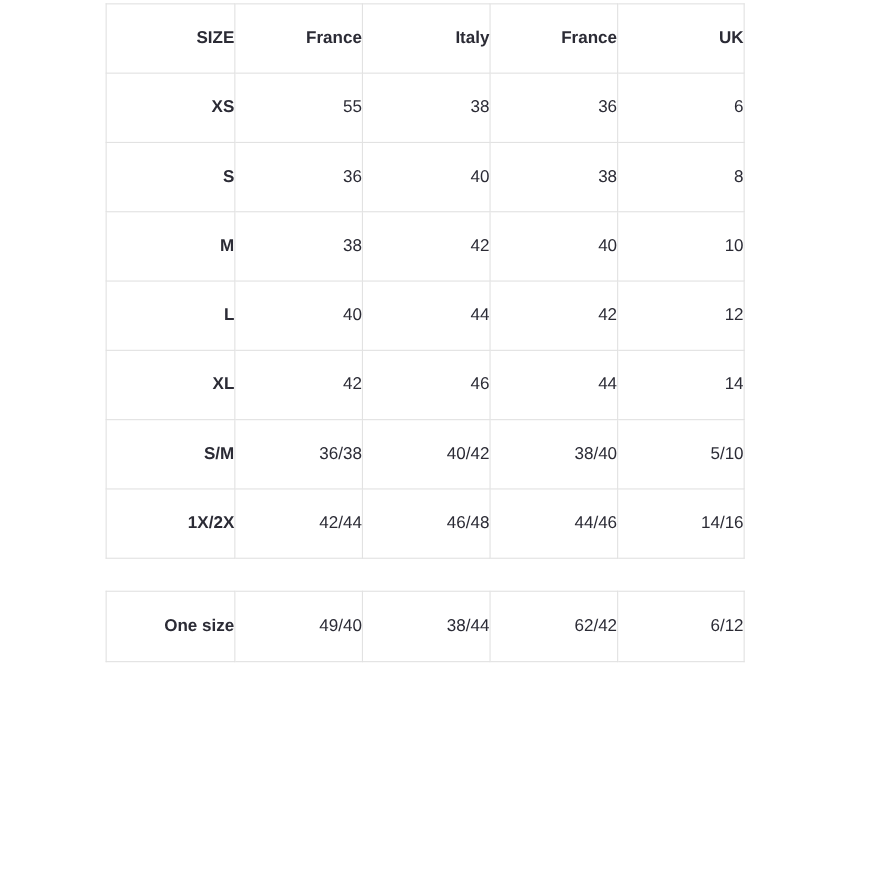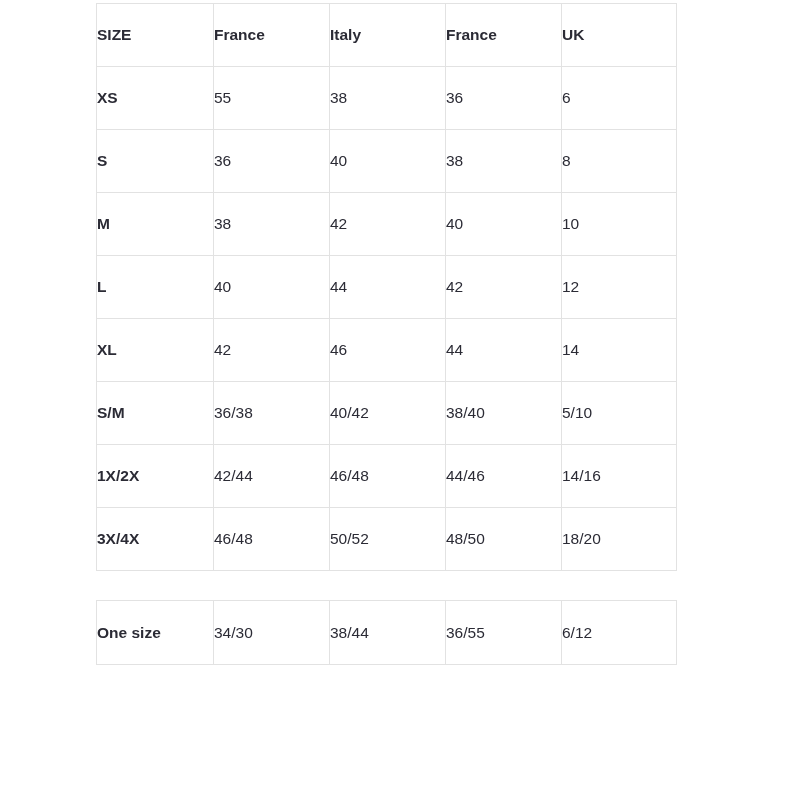--- a/index.html
+++ b/index.html
@@ -24,21 +24,21 @@
     top: 3px;
     width: 580px;
   }
   table.size-table {
     border-collapse: collapse;
     width: 580px;
     table-layout: fixed;
   }
   table.size-table td, table.size-table th {
     border: 1px solid #e2e2e2;
-    text-align: left;
+    text-align: right;
     vertical-align: middle;
     color: #2b2b35;
     font-size: 15.5px;
     font-weight: 400;
     padding: 0;
     height: 63px;
   }
   table.size-table th {
     font-weight: 700;
     font-size: 15.5px;
@@ -124,45 +124,38 @@
           <td>38/40</td>
           <td>5/10</td>
         </tr>
         <tr>
           <td class="rowhead">1X/2X</td>
           <td>42/44</td>
           <td>46/48</td>
           <td>44/46</td>
           <td>14/16</td>
         </tr>
-        <tr>
-          <td class="rowhead">3X/4X</td>
-          <td>46/48</td>
-          <td>50/52</td>
-          <td>48/50</td>
-          <td>18/20</td>
-        </tr>
       </tbody>
     </table>
 
     <div class="spacer"></div>
 
     <table class="size-table second-table">
       <colgroup>
         <col class="c1">
           <col class="c2">
           <col class="c3">
           <col class="c4">
           <col class="c5">
       </colgroup>
       <tbody>
         <tr>
           <td class="rowhead">One size</td>
-          <td>34/30</td>
+          <td>49/40</td>
           <td>38/44</td>
-          <td>36/55</td>
+          <td>62/42</td>
           <td>6/12</td>
         </tr>
       </tbody>
     </table>
 
   </div>
 </div>
 
 </body></html>

